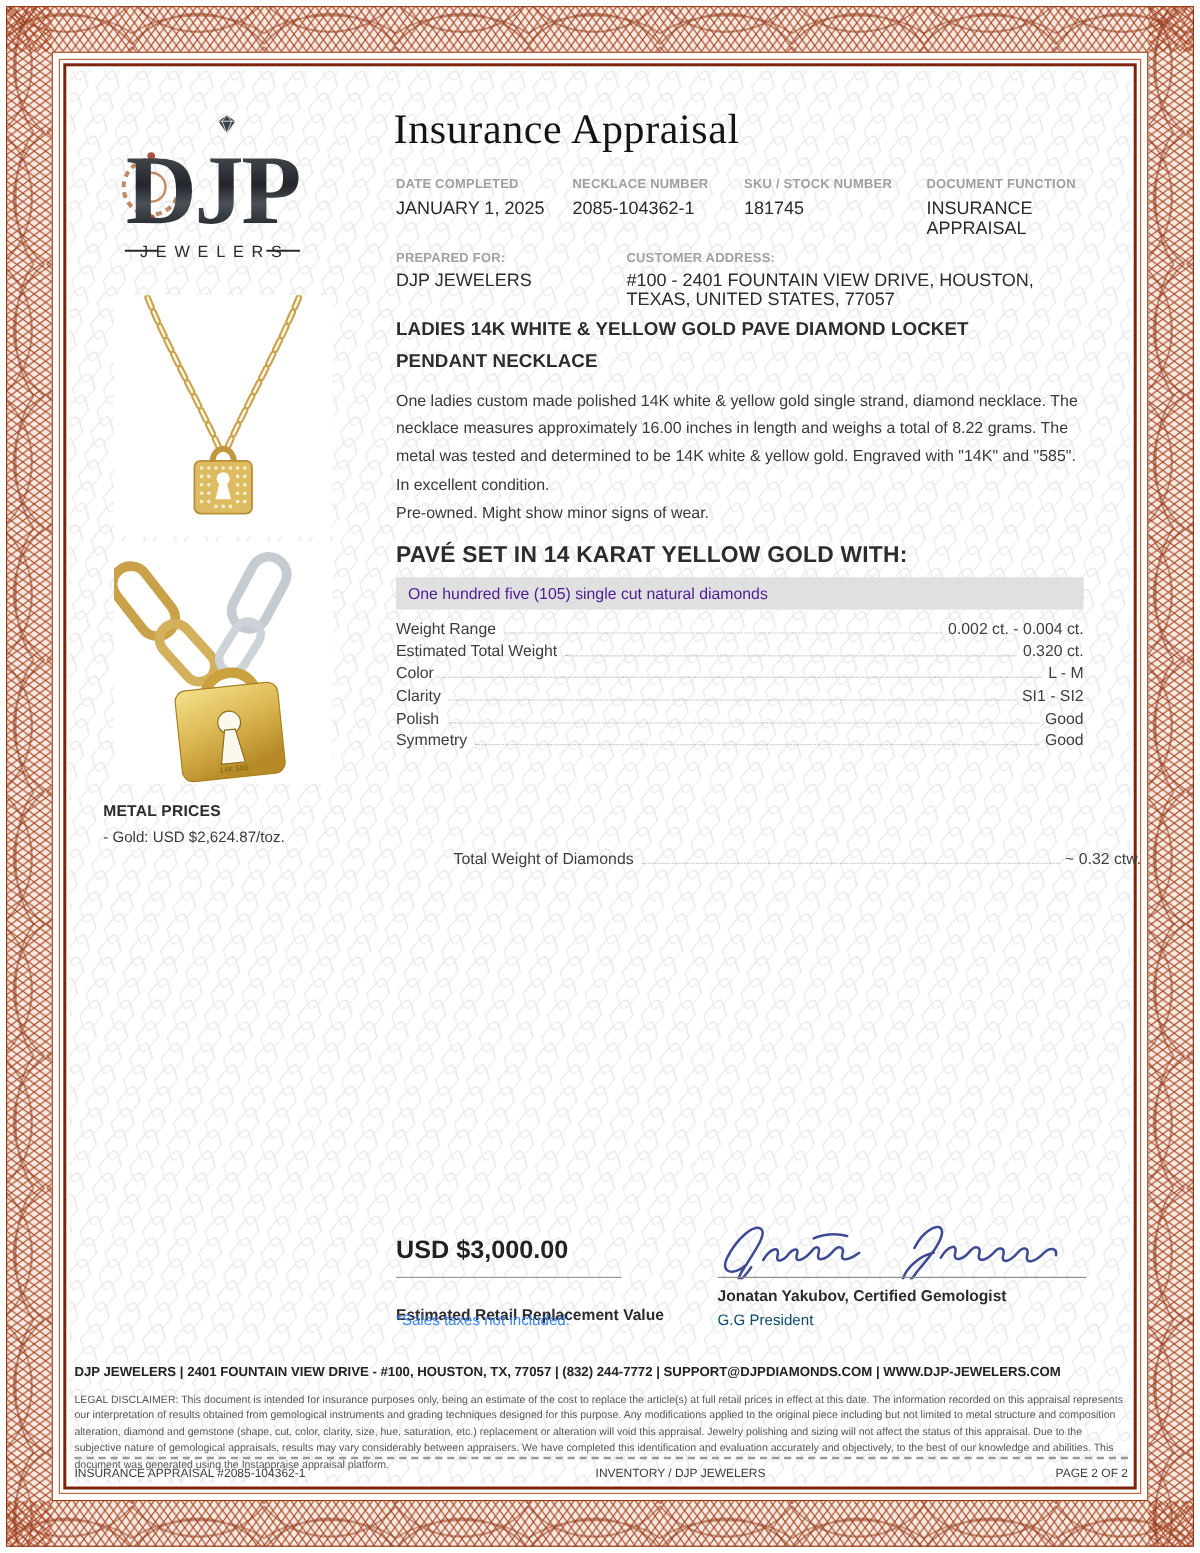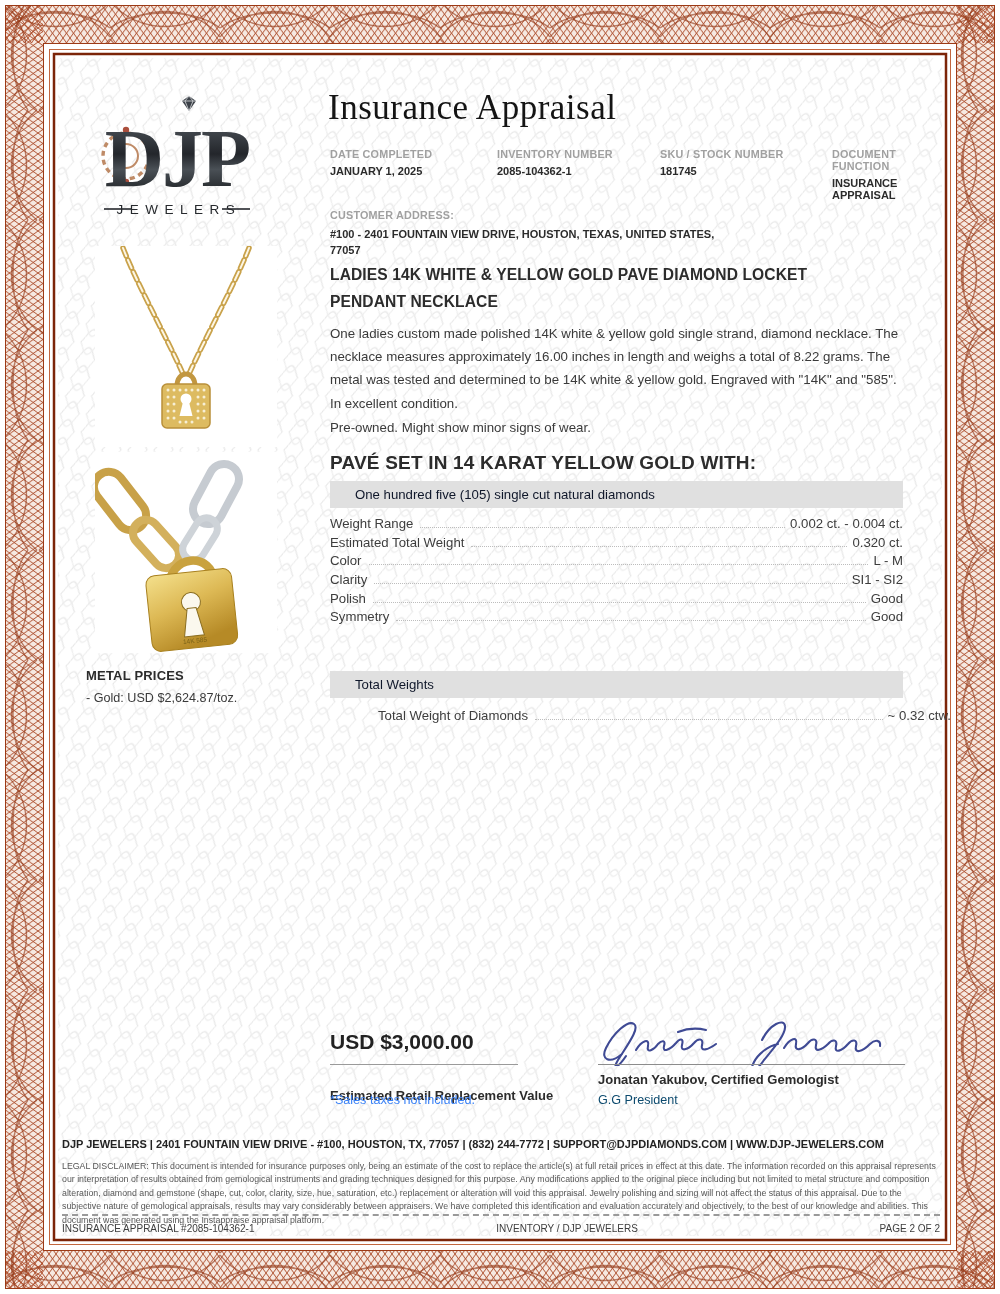--- a/index.html
+++ b/index.html
@@ -4,39 +4,39 @@
 <style>
   html,body{margin:0;padding:0;background:#ffffff;}
   .page{position:relative;width:1000px;height:1294px;background:#ffffff;overflow:hidden;
         font-family:"Liberation Sans",sans-serif;color:#2e2e2e;}
   .abs{position:absolute;}
   svg{display:block;}
 
   
   .doc-title{left:328px;top:88px;font-family:"Liberation Serif",serif;font-weight:500;
              font-size:35px;color:#141414;letter-spacing:.5px;}
-  .meta-grid{left:330px;top:148px;width:578px;display:grid;grid-template-columns:147px 143px 152px auto;gap:20px;}
+  .meta-grid{left:330px;top:148px;width:578px;display:grid;grid-template-columns:147px 143px 152px auto;}
   .meta-label{font-size:10.8px;font-weight:700;color:#a0a0a0;letter-spacing:.2px;margin-bottom:5px;}
-  .meta-value{font-size:11px;font-weight:700;color:#2b2b2b;}
+  .meta-value{font-size:15px;font-weight:400;color:#2b2b2b;}
   .meta2{left:330px;top:209px;width:578px;display:flex;}
   .meta2 .c1{width:192px;flex:none;}
   .meta2 .c2{width:386px;flex:none;}
   .meta2 .meta-value{line-height:16px;}
 
   
   .logo{left:92px;top:90px;width:176px;height:136px;}
 
   
   .item-title{left:330px;top:262px;width:522px;font-size:15.6px;font-weight:700;
               color:#2c2c2c;line-height:26.5px;letter-spacing:.1px;}
   .item-desc{left:330px;top:322px;width:578px;font-size:13.3px;color:#3a3a3a;line-height:23.2px;}
   .item-cond{left:330px;top:420px;width:578px;font-size:13.3px;color:#3a3a3a;}
   .pave-h{left:330px;top:452px;font-size:19px;font-weight:700;color:#2c2c2c;letter-spacing:.2px;}
-  .gray-bar{background:#e0e0e0;height:27px;line-height:27px;padding-left:25px;
-            font-size:13.2px;color:#0f172a;box-sizing:border-box;}
+  .gray-bar{background:#e0e0e0;height:27px;line-height:27px;padding-left:10px;
+            font-size:13.2px;color:#4c1d95;box-sizing:border-box;}
   .bar1{left:330px;top:481px;width:573px;}
   .bar2{left:330px;top:671px;width:573px;}
   .specs{left:330px;top:516px;width:573px;}
   .spec-row{display:flex;align-items:baseline;height:18.7px;font-size:13.2px;color:#3d3d3d;}
   .spec-dots{flex:1;border-bottom:1.6px dotted #bdbdbd;margin:0 5px 4px 7px;}
   .spec-value{white-space:nowrap;}
   .total-row{left:330px;top:708px;width:573px;margin-left:48px;}
 
   
   .metal-h{left:86px;top:668px;font-size:13px;font-weight:700;color:#2b2b2b;letter-spacing:.2px;}
@@ -140,34 +140,38 @@
   </div>
 
   <div class="abs doc-title">Insurance Appraisal</div>
 
   <div class="abs meta-grid">
     <div>
       <div class="meta-label">DATE COMPLETED</div>
       <div class="meta-value">JANUARY 1, 2025</div>
     </div>
     <div>
-      <div class="meta-label">INVENTORY NUMBER</div>
+      <div class="meta-label">NECKLACE NUMBER</div>
       <div class="meta-value">2085-104362-1</div>
     </div>
     <div>
       <div class="meta-label">SKU / STOCK NUMBER</div>
       <div class="meta-value">181745</div>
     </div>
     <div>
       <div class="meta-label">DOCUMENT FUNCTION</div>
       <div class="meta-value">INSURANCE APPRAISAL</div>
     </div>
   </div>
 
   <div class="abs meta2">
+    <div class="c1">
+      <div class="meta-label">PREPARED FOR:</div>
+      <div class="meta-value">DJP JEWELERS</div>
+    </div>
     <div class="c2">
       <div class="meta-label">CUSTOMER ADDRESS:</div>
       <div class="meta-value">#100 - 2401 FOUNTAIN VIEW DRIVE, HOUSTON, TEXAS, UNITED STATES, 77057</div>
     </div>
   </div>
 
   <div class="abs photo1">
     <svg width="182" height="201" viewBox="0 0 182 201">
       <rect width="182" height="201" fill="#ffffff"></rect>
       <g fill="none" stroke-linecap="round">
@@ -273,21 +277,20 @@
     <div class="spec-row">
       <span class="spec-label">Symmetry</span>
       <span class="spec-dots"></span>
       <span class="spec-value">Good</span>
     </div>
   </div>
 
   <div class="abs metal-h">METAL PRICES</div>
   <div class="abs metal-item">- Gold: USD $2,624.87/toz.</div>
 
-  <div class="abs gray-bar bar2">Total Weights</div>
   <div class="abs total-row">
     <div class="spec-row">
       <span class="spec-label">Total Weight of Diamonds</span>
       <span class="spec-dots"></span>
       <span class="spec-value">~ 0.32 ctw.</span>
     </div>
   </div>
 
   <div class="abs val-amount">USD $3,000.00</div>
   <div class="abs val-rule"></div>

